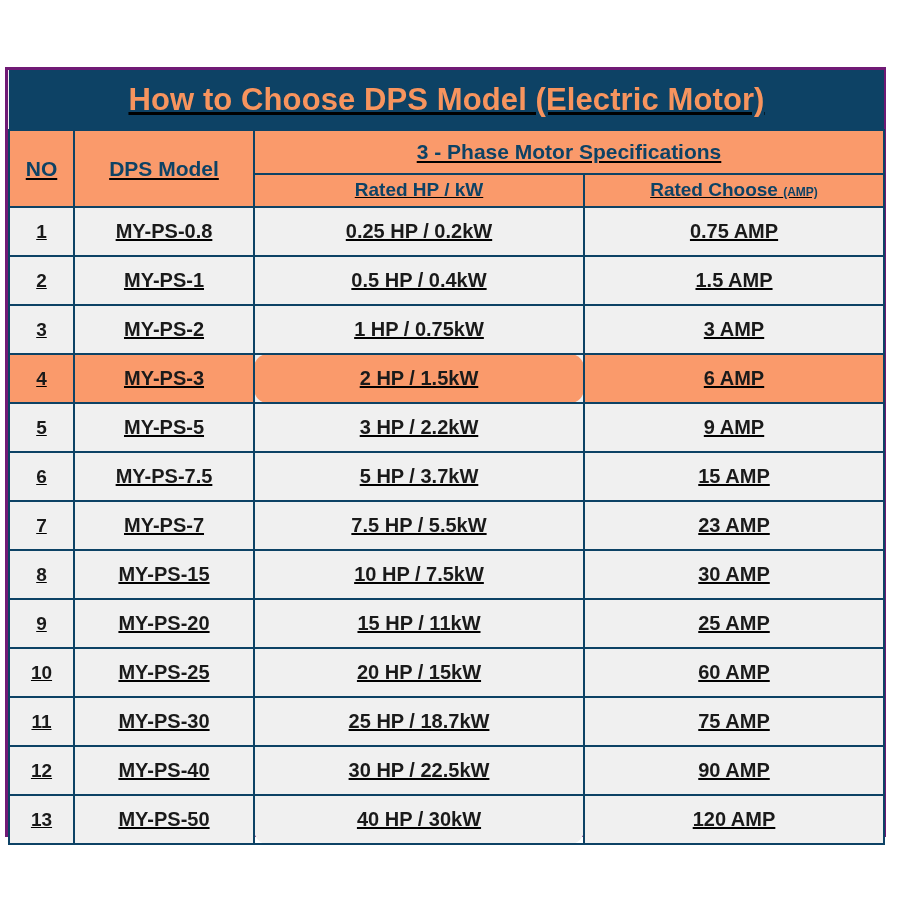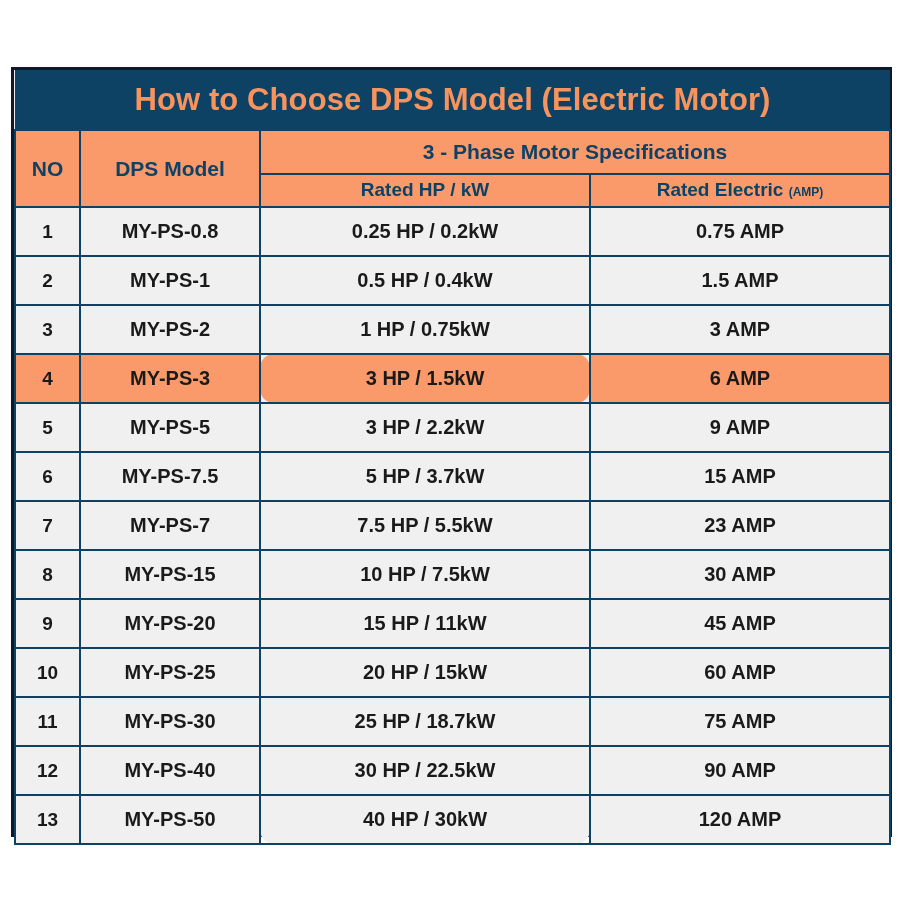--- a/index.html
+++ b/index.html
@@ -19,27 +19,28 @@
     position: relative;
     width: 903px;
     height: 903px;
     background: #ffffff;
     box-sizing: border-box;
   }
 
   
   .table-wrap {
     position: absolute;
-    left: 11px;
+    left: 5px;
     top: 67px;
     width: 881px;
     height: 770px;
     box-sizing: border-box;
-    border: 3px solid #0f172a;
+    border: 3px solid #701a75;
     background: #f0f0f0;
+    text-decoration: underline;
   }
 
   table.dps {
     width: 100%;
     height: 100%;
     border-collapse: collapse;
     table-layout: fixed;
   }
 
   table.dps td, table.dps th {
@@ -128,21 +129,21 @@
         <tr>
           <th class="title-cell" colspan="4">How to Choose DPS Model (Electric Motor)</th>
         </tr>
         <tr>
           <th class="hdr hdr-no" rowspan="2">NO</th>
           <th class="hdr hdr-model" rowspan="2">DPS Model</th>
           <th class="hdr hdr-group" colspan="2">3 - Phase Motor Specifications</th>
         </tr>
         <tr>
           <th class="hdr hdr-sub">Rated HP / kW</th>
-          <th class="hdr hdr-sub"><span>Rated Electric</span> <span class="paren">(AMP)</span></th>
+          <th class="hdr hdr-sub"><span>Rated Choose</span> <span class="paren">(AMP)</span></th>
         </tr>
       </thead>
 
       <tbody id="table-body">
           <tr class="body-row">
             <td class="col-no">1</td>
             <td class="col-model">MY-PS-0.8</td>
             <td class="col-hp">0.25 HP / 0.2kW</td>
             <td class="col-amp">0.75 AMP</td>
           </tr>
@@ -154,21 +155,21 @@
           </tr>
           <tr class="body-row">
             <td class="col-no">3</td>
             <td class="col-model">MY-PS-2</td>
             <td class="col-hp">1 HP / 0.75kW</td>
             <td class="col-amp">3 AMP</td>
           </tr>
           <tr class="body-row highlight">
             <td class="col-no">4</td>
             <td class="col-model">MY-PS-3</td>
-            <td class="col-hp">3 HP / 1.5kW</td>
+            <td class="col-hp">2 HP / 1.5kW</td>
             <td class="col-amp">6 AMP</td>
           </tr>
           <tr class="body-row">
             <td class="col-no">5</td>
             <td class="col-model">MY-PS-5</td>
             <td class="col-hp">3 HP / 2.2kW</td>
             <td class="col-amp">9 AMP</td>
           </tr>
           <tr class="body-row">
             <td class="col-no">6</td>
@@ -185,21 +186,21 @@
           <tr class="body-row">
             <td class="col-no">8</td>
             <td class="col-model">MY-PS-15</td>
             <td class="col-hp">10 HP / 7.5kW</td>
             <td class="col-amp">30 AMP</td>
           </tr>
           <tr class="body-row">
             <td class="col-no">9</td>
             <td class="col-model">MY-PS-20</td>
             <td class="col-hp">15 HP / 11kW</td>
-            <td class="col-amp">45 AMP</td>
+            <td class="col-amp">25 AMP</td>
           </tr>
           <tr class="body-row">
             <td class="col-no">10</td>
             <td class="col-model">MY-PS-25</td>
             <td class="col-hp">20 HP / 15kW</td>
             <td class="col-amp">60 AMP</td>
           </tr>
           <tr class="body-row">
             <td class="col-no">11</td>
             <td class="col-model">MY-PS-30</td>

